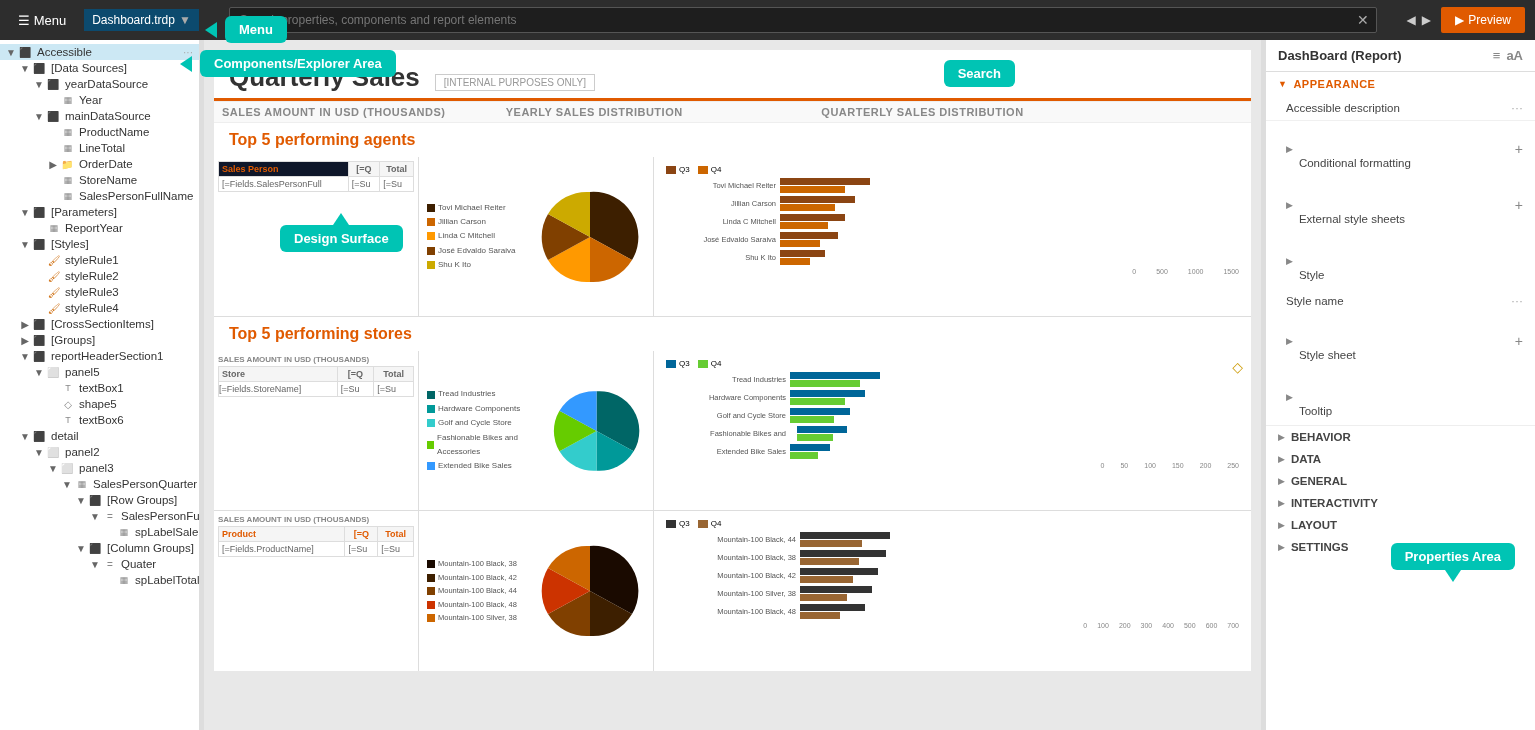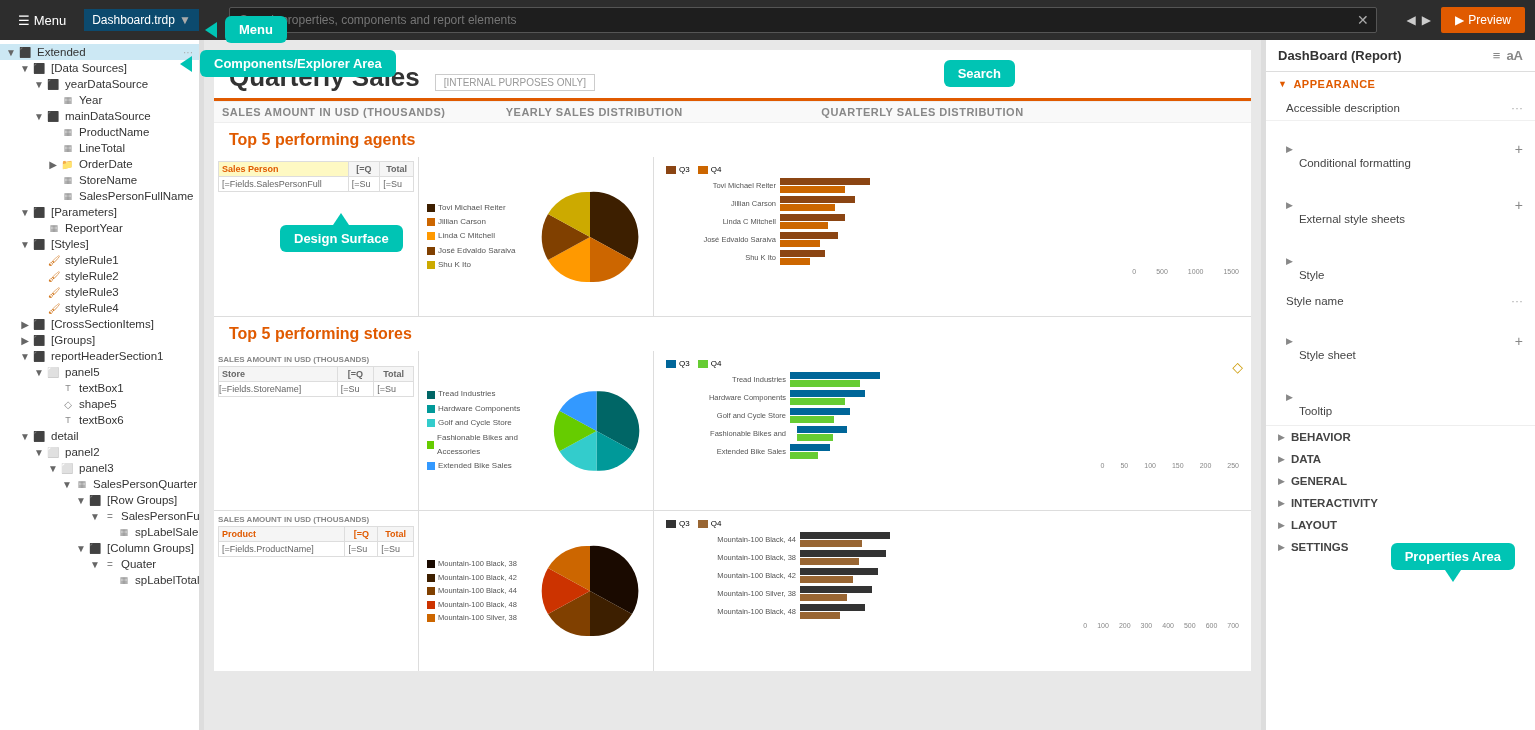--- a/index.html
+++ b/index.html
@@ -109,21 +109,21 @@
 </div>
 
 <div class="main-layout">
 
   <div class="left-panel">
     <div class="tree-area">
 
       <div class="tree-item selected">
         <span class="tree-toggle">▼</span>
         <span class="tree-icon" style="color:#e05a00;">⬛</span>
-        <span class="tree-label">Extended</span>
+        <span class="tree-label">Accessible</span>
         <span class="tree-more">···</span>
       </div>
 
       <div class="tree-item">
         <span class="tree-indent"></span>
         <span class="tree-toggle">▼</span>
         <span class="tree-icon" style="color:#e05a00;">⬛</span>
         <span class="tree-label">[Data Sources]</span>
       </div>
 
@@ -416,21 +416,21 @@
 
       <div>
         <div class="section-header">SALES AMOUNT IN USD (THOUSANDS) &nbsp;&nbsp;&nbsp;&nbsp;&nbsp;&nbsp;&nbsp;&nbsp;&nbsp;&nbsp;&nbsp;&nbsp;&nbsp;&nbsp;&nbsp; YEARLY SALES DISTRIBUTION &nbsp;&nbsp;&nbsp;&nbsp;&nbsp;&nbsp;&nbsp;&nbsp;&nbsp;&nbsp;&nbsp;&nbsp;&nbsp;&nbsp;&nbsp;&nbsp;&nbsp;&nbsp;&nbsp;&nbsp;&nbsp;&nbsp;&nbsp;&nbsp;&nbsp;&nbsp;&nbsp;&nbsp;&nbsp;&nbsp;&nbsp;&nbsp;&nbsp;&nbsp;&nbsp;&nbsp;&nbsp; QUARTERLY SALES DISTRIBUTION</div>
         <div class="section-title">Top 5 performing agents</div>
         <div style="display: grid; grid-template-columns: 205px 235px 1fr; border-bottom: 1px solid #ddd; min-height: 160px;">
 
           <div style="border-right: 1px solid #ddd; padding: 4px;">
             <table style="width:100%; font-size:9px; border-collapse:collapse;">
               <thead>
                 <tr>
-                  <th style="border:1px solid #ddd; padding:2px 3px; background:#fef9c3; color:#e05a00; font-weight:600; text-align:left;">Sales Person</th>
+                  <th style="border:1px solid #ddd; padding:2px 3px; background:#0f172a; color:#e05a00; font-weight:600; text-align:left;">Sales Person</th>
                   <th style="border:1px solid #ddd; padding:2px 3px; background:#f5f5f5; color:#666;">[=Q</th>
                   <th style="border:1px solid #ddd; padding:2px 3px; background:#f5f5f5; color:#666;">Total</th>
                 </tr>
               </thead>
               <tbody>
                 <tr>
                   <td style="border:1px solid #ddd; padding:2px 3px; color:#666;">[=Fields.SalesPersonFull</td>
                   <td style="border:1px solid #ddd; padding:2px 3px; color:#666;">[=Su</td>
                   <td style="border:1px solid #ddd; padding:2px 3px; color:#666;">[=Su</td>
                 </tr>

